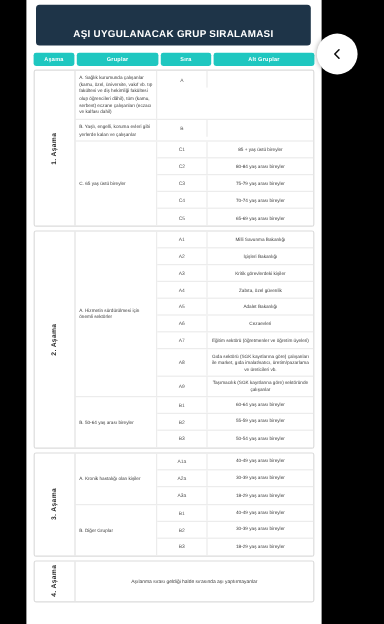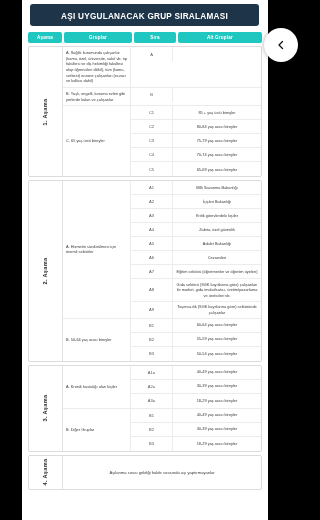--- a/index.html
+++ b/index.html
@@ -18,21 +18,21 @@
     position: absolute;
     left: 22px; top: 0; width: 246px; height: 520px;
     background: #ffffff;
     overflow: hidden;
   }
   .title-bar {
     margin: 4px 9px 6px 8px;
     background: #1e3448;
     border-radius: 3px;
     text-align: center;
-    padding: 8px 2px 5px 2px;
+    padding: 20px 2px 5px 2px;
   }
   .title-bar .title {
     color: #ffffff;
     font-size: 8.2px;
     font-weight: bold;
     letter-spacing: 0.25px;
     white-space: nowrap;
   }
   .table-wrap { margin: 0 6px; }
   .hdr-row { display: flex; gap: 2px; margin-bottom: 3px; }

